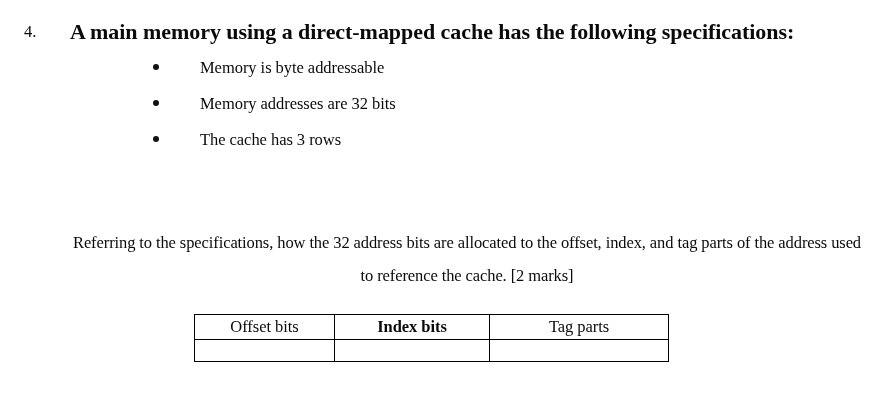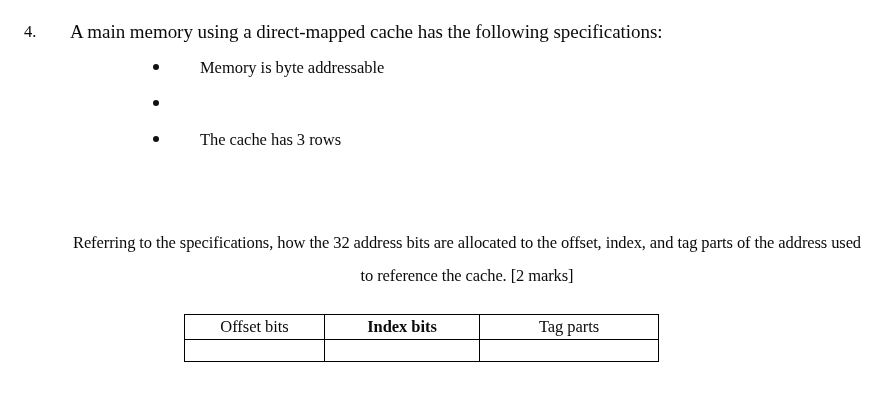--- a/index.html
+++ b/index.html
@@ -35,23 +35,24 @@
   }
   .q-number {
     width: 46px;
     margin-left: 24px;
     flex: 0 0 46px;
     font-size: 16.5px;
     line-height: 20px;
   }
   .q-intro {
     flex: 1 1 auto;
-    font-size: 19px;
+    font-size: 22px;
     line-height: 20px;
     letter-spacing: -0.05px;
+    font-weight: bold;
   }
 
   
   .bullets {
     position: absolute;
     left: 0;
     top: 58px;
     width: 888px;
     padding-left: 20px;
   }
@@ -85,21 +86,21 @@
     width: 790px;
     font-size: 16.5px;
     line-height: 33px;
     letter-spacing: -0.1px;
     text-align: center;
   }
 
   
   .answer-table-wrap {
     position: absolute;
-    left: 184px;
+    left: 194px;
     top: 314px;
   }
   table.answer-table {
     border-collapse: collapse;
     table-layout: fixed;
   }
   table.answer-table td {
     border: 1.3px solid #000000;
     font-size: 16.5px;
     text-align: center;
@@ -131,20 +132,21 @@
 
   <div class="bullets">
 
     <div class="bullet-item">
       <span class="bullet-dot"></span>
       <span class="bullet-text">Memory is byte addressable</span>
     </div>
 
     <div class="bullet-item">
       <span class="bullet-dot"></span>
+      <span class="bullet-text">Memory addresses are 32 bits</span>
     </div>
 
     <div class="bullet-item">
       <span class="bullet-dot"></span>
       <span class="bullet-text">The cache has 3 rows</span>
     </div>
 
 
   </div>
 

